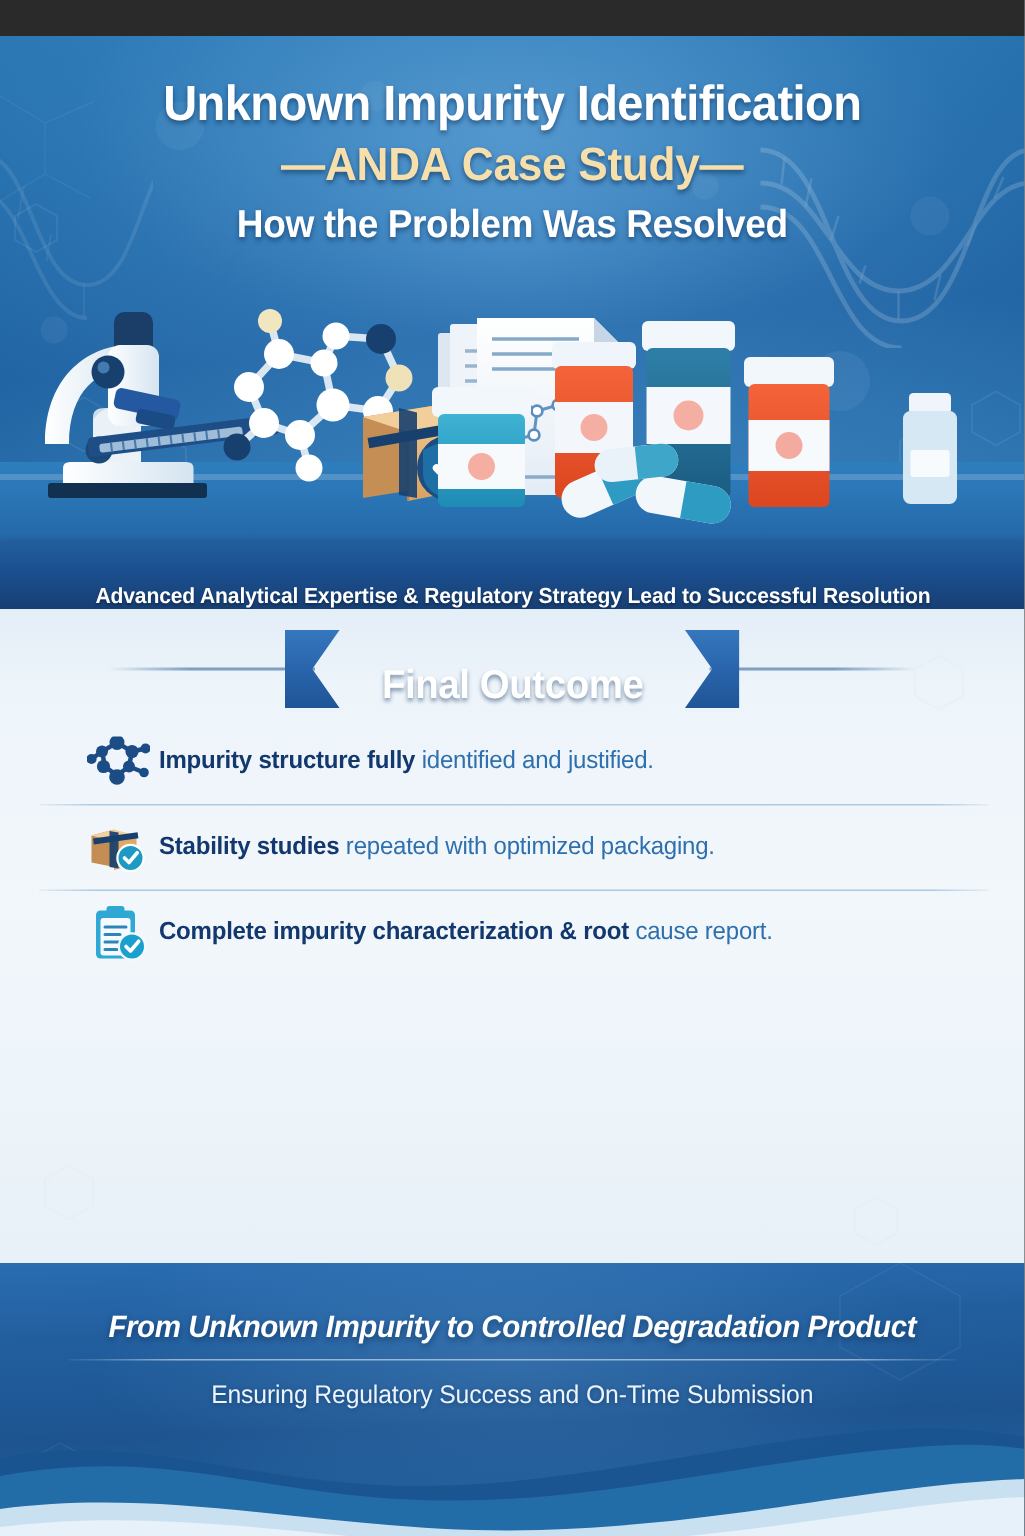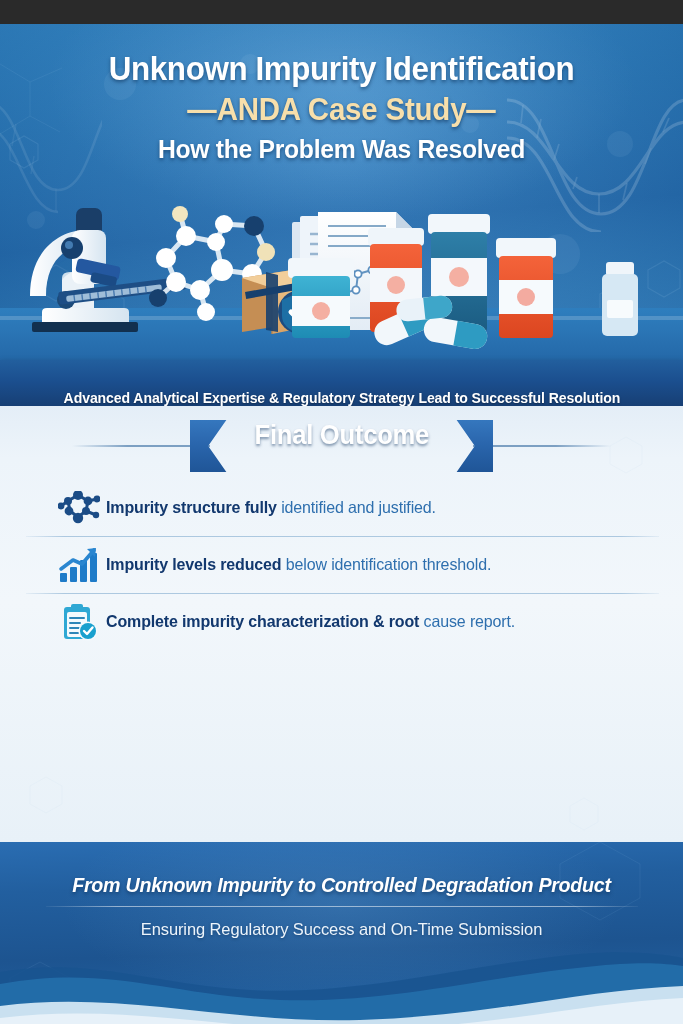--- a/index.html
+++ b/index.html
@@ -98,21 +98,21 @@
   }
   .ribbon {
     position:absolute; left:190px; top:0; width:303px; height:52px;
     background:linear-gradient(180deg,#3577BE 0%, #2A66AD 45%, #1F5597 100%);
     clip-path:polygon(0 0, 100% 0, 100% 100%, 88% 100%, 94% 50%, 88% 0, 12% 0, 6% 50%, 12% 100%, 0 100%);
     display:flex; align-items:center; justify-content:center;
     box-shadow:0 2px 5px rgba(30,70,120,0.35);
   }
   .ribbon-inner {
     position:absolute; left:190px; top:0; width:303px; height:52px;
-    display:flex; align-items:flex-start; justify-content:center;
+    display:flex; align-items:flex-end; justify-content:center;
   }
   .ribbon-txt {
     font-size:27px; font-weight:bold; color:#ffffff;
     letter-spacing:-0.3px; transform:scaleX(0.95);
     text-shadow:0 2px 3px rgba(10,45,90,0.5);
   }
 
   
   .list { position:absolute; left:0; top:455px; width:683px; }
   .row {
@@ -475,38 +475,38 @@
               <circle cx="38" cy="24" r="3.2"></circle>
             <circle cx="3" cy="15" r="3.4"></circle>
           </g>
         </svg>
       </div>
       <div class="row-text">
         <b>Impurity structure fully</b><span> identified and justified.</span>
       </div>
     </div>
 
-
     <div class="row">
       <div class="icon-cell">
-        <svg width="42" height="36" viewBox="0 0 42 36">
-          <g fill="#1E7BC8">
-            <rect x="2" y="26" width="7" height="9" rx="1"></rect>
-            <rect x="12" y="20" width="7" height="15" rx="1"></rect>
-            <rect x="22" y="13" width="7" height="22" rx="1"></rect>
-            <rect x="32" y="6" width="7" height="29" rx="1"></rect>
-          </g>
-          <path d="M3 22 L15 13 L24 17 L36 3" stroke="#2A86D0" stroke-width="3.6" fill="none" stroke-linecap="round" stroke-linejoin="round"></path>
-          <path d="M29 2 L38 1 L37 10 Z" fill="#2A86D0"></path>
+        <svg width="42" height="38" viewBox="0 0 42 38">
+          <path d="M3 11 L18 7 L18 32 L3 29 Z" fill="#C48D54"></path>
+          <path d="M3 11 L18 7 L33 11 L18 15 Z" fill="#F3D09C"></path>
+          <path d="M18 15 L33 11 L33 30 L18 34 Z" fill="#E0A868"></path>
+          <rect x="4" y="13" width="30" height="4" fill="#17406E" transform="rotate(-8 4 13)"></rect>
+          <path d="M15 8 L21 9 L21 33 L15 32 Z" fill="#17406E" opacity="0.92"></path>
+          <circle cx="29" cy="26" r="9.5" fill="#ffffff"></circle>
+          <circle cx="29" cy="26" r="8" fill="#1C9AC4"></circle>
+          <path d="M25 26 L28 29 L33.5 22.5" stroke="#ffffff" stroke-width="2.4" fill="none" stroke-linecap="round" stroke-linejoin="round"></path>
         </svg>
       </div>
       <div class="row-text">
-        <b>Impurity levels reduced</b><span> below identification threshold.</span>
-      </div>
-    </div>
+        <b>Stability studies</b><span> repeated with optimized packaging.</span>
+      </div>
+    </div>
+
 
     <div class="row">
       <div class="icon-cell">
         <svg width="40" height="40" viewBox="0 0 40 40">
           <rect x="5" y="5" width="26" height="32" rx="3" fill="#2FA8D4"></rect>
           <rect x="8" y="10" width="20" height="25" rx="2" fill="#F4FAFD"></rect>
           <rect x="12" y="2" width="12" height="7" rx="2" fill="#2FA8D4"></rect>
           <g stroke="#2E86B8" stroke-width="2" stroke-linecap="round">
             <line x1="11" y1="16" x2="25" y2="16"></line>
             <line x1="11" y1="21" x2="21" y2="21"></line>

